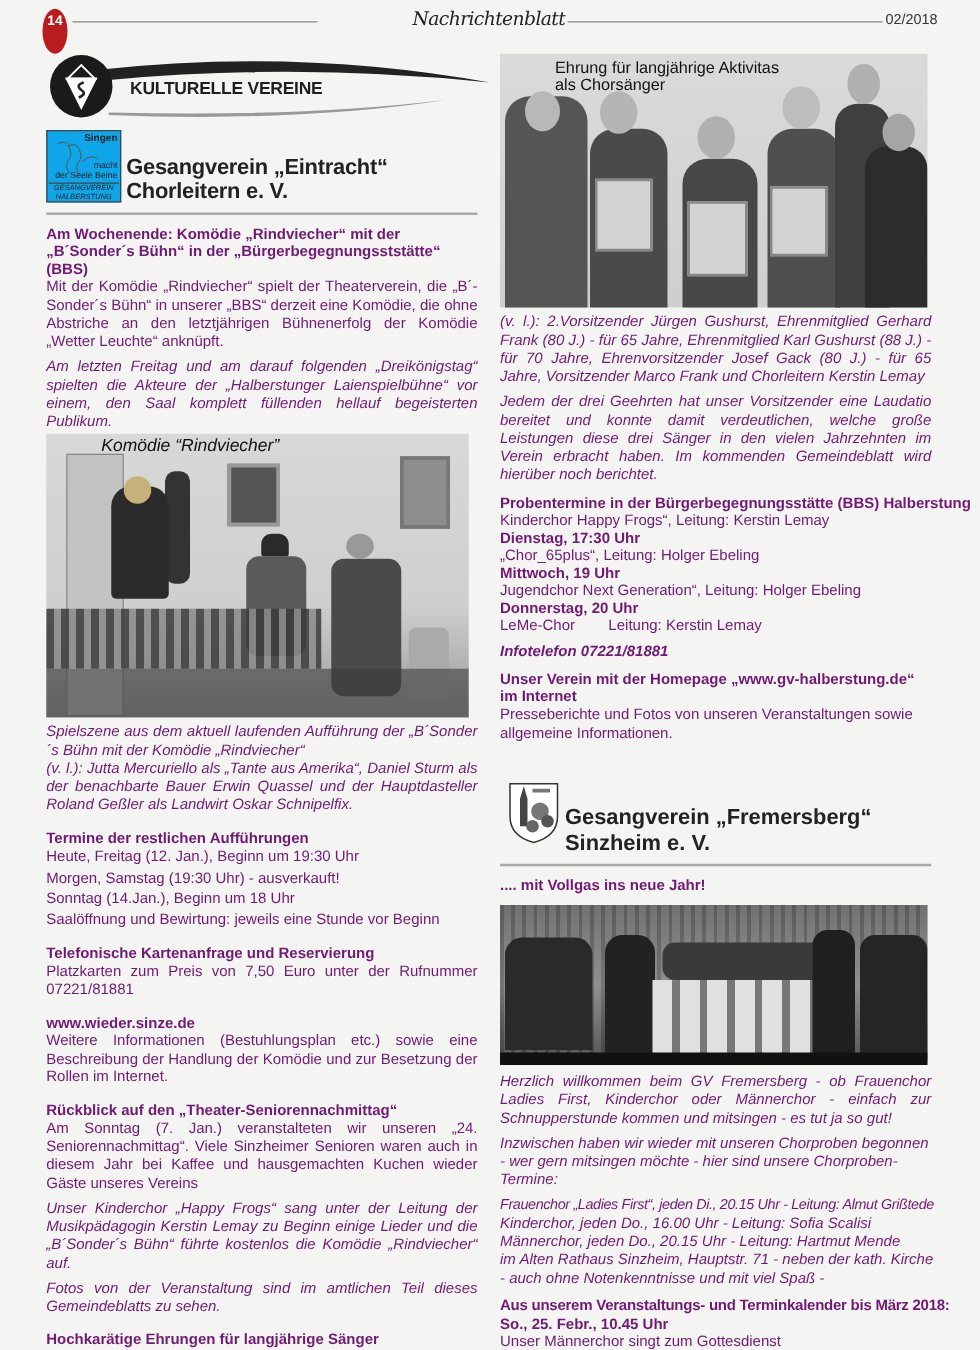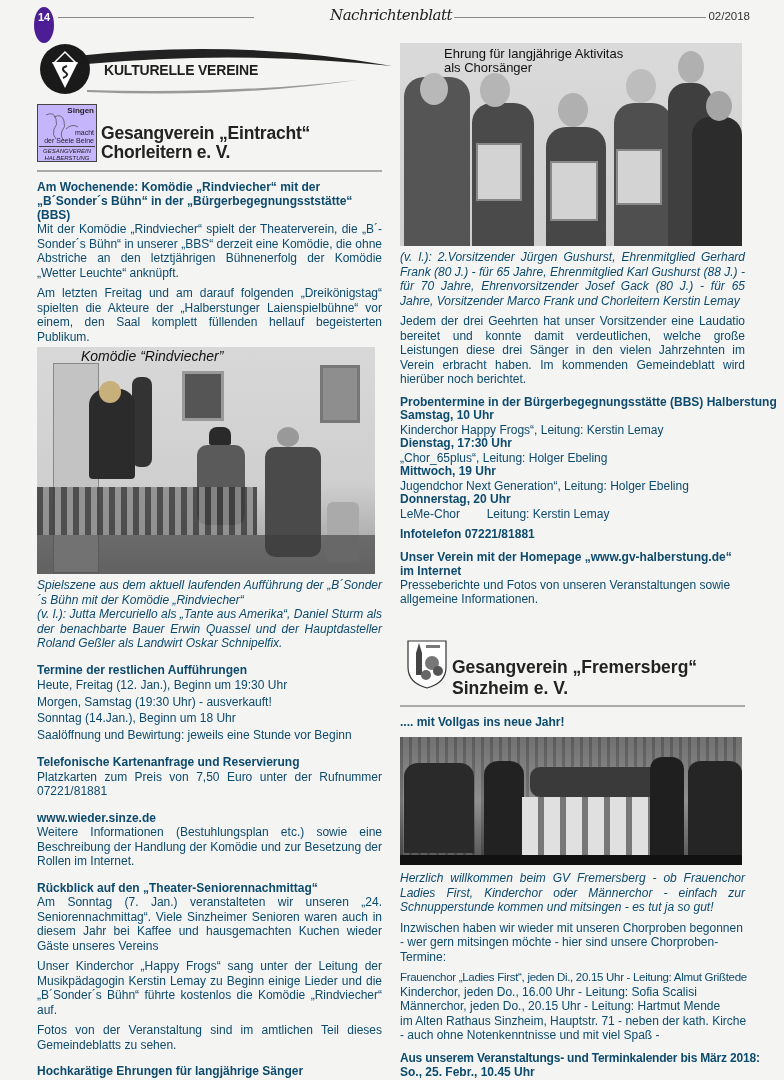--- a/index.html
+++ b/index.html
@@ -2,53 +2,53 @@
 <html><head>
 <meta charset="utf-8">
 <style>
   * { box-sizing: border-box; margin: 0; padding: 0; }
   html, body { width: 784px; height: 1080px; background: #f4f4f2; overflow: hidden; }
   body { font-family: "Liberation Sans", sans-serif; color: #1e1e1e; position: relative; }
 
   
   .hdr { position: absolute; left: 34px; top: 6px; width: 716px; height: 22px; }
   .page-num { position: absolute; left: 0; top: 1px; width: 20px; height: 36px; border-radius: 50%;
-    background: #4c1d95; color: #fff; font-weight: bold; font-size: 11px; text-align: center; line-height: 20px; }
+    background: #b91c1c; color: #fff; font-weight: bold; font-size: 11px; text-align: center; line-height: 20px; }
   .hdr-line { position: absolute; top: 11px; height: 1px; background: #888; }
   .hdr-line.l { left: 24px; width: 196px; }
   .hdr-line.r { left: 420px; width: 252px; }
   .masthead { position: absolute; left: 296px; top: 0px; font-family: "DejaVu Serif", serif; font-style: italic;
     font-size: 15px; letter-spacing: -0.5px; color: #222; }
   .issue { position: absolute; right: 0; top: 4px; font-size: 11.5px; color: #333; }
 
   
   .col-left { position: absolute; left: 37px; top: 40px; width: 345px; }
   .col-right { position: absolute; left: 400px; top: 43px; width: 345px; }
 
   .section-banner { position: relative; height: 60px; }
   .banner-circle { position: absolute; left: 3px; top: 4px; width: 50px; height: 50px; border-radius: 50%; background: #1a1a1a; }
   .banner-circle svg { position: absolute; left: 0; top: 0; }
   .banner-swoosh { position: absolute; left: 20px; top: 4px; width: 340px; height: 52px; }
   .banner-title { position: absolute; left: 67px; top: 22px; font-weight: bold; font-size: 14px; letter-spacing: -0.2px; }
 
   .club-head { position: relative; height: 54px; margin-top: 4px; }
-  .club-logo { position: absolute; left: 0; top: 0; width: 60px; height: 58px; border: 1px solid #444; background: #c4b5fd; }
+  .club-logo { position: absolute; left: 0; top: 0; width: 60px; height: 58px; border: 1px solid #444; background: #0ea5e9; }
   .club-logo .l1 { position: absolute; right: 2px; top: 1px; font-size: 8px; font-weight: bold; }
   .club-logo .l2 { position: absolute; right: 2px; top: 24px; font-size: 7px; }
   .club-logo .l3 { position: absolute; right: 2px; top: 32px; font-size: 7px; }
   .club-logo .l4 { position: absolute; left: 1px; right: 1px; top: 41px; font-size: 6px; font-style: italic; text-align: center; border-top: 1px solid #444; line-height: 7px; padding-top: 1px; }
   .club-name { position: absolute; left: 64px; top: 20px; font-weight: bold; font-size: 17.5px; line-height: 19px; color: #222; letter-spacing: -0.2px; }
 
   .rule { height: 2px; background: #a9a9a9; margin: 10px 0 8px; }
 
-  p, .t { font-size: 12px; line-height: 14.5px; color: #0c4a6e; }
+  p, .t { font-size: 12px; line-height: 14.5px; color: #701a75; }
   .j { text-align: justify; }
   .b { font-weight: bold; }
   .i { font-style: italic; }
-  .gap { margin-top: 6px; }
+  .gap { margin-top: 6px; font-style: italic; }
   .gap2 { margin-top: 12px; }
 
   .photo { position: relative; overflow: hidden; background: #bdbdbd; }
   .photo-title { position: absolute; left: 0; right: 0; font-size: 13px; color: #111; line-height: 14px; margin-left: 44px; }
 
   
   .ph-theatre { width: 338px; height: 227px; margin-top: 3px; background: linear-gradient(#d8d8d8, #cfcfcf 60%, #9a9a9a); }
   .ph-theatre .photo-title { top: 2px; font-style: italic; font-size: 14px; }
 
   
@@ -186,21 +186,20 @@
       <div>Ehrung für langjährige Aktivitas</div>
       <div>als Chorsänger</div>
     </div>
   </div>
 
   <p class="i j" style="margin-top:4px">(v. l.): 2.Vorsitzender Jürgen Gushurst, Ehrenmitglied Gerhard Frank (80 J.) - für 65 Jahre, Ehrenmitglied Karl Gushurst (88 J.) - für 70 Jahre, Ehrenvorsitzender Josef Gack (80 J.) - für 65 Jahre, Vorsitzender Marco Frank und Chorleitern Kerstin Lemay</p>
   <p class="j gap">Jedem der drei Geehrten hat unser Vorsitzender eine Laudatio bereitet und konnte damit verdeutlichen, welche große Leistungen diese drei Sänger in den vielen Jahrzehnten im Verein erbracht haben. Im kommenden Gemeindeblatt wird hierüber noch berichtet.</p>
 
   <p class="b gap2" style="margin-top:8px;white-space:nowrap">Probentermine in der Bürgerbegegnungsstätte (BBS) Halberstung</p>
   <div>
-    <p class="b" style="line-height:13.5px">Samstag, 10 Uhr</p>
     <p style="line-height:14.5px">Kinderchor Happy Frogs“, Leitung: Kerstin Lemay</p>
     <p class="b" style="line-height:13.5px">Dienstag, 17:30 Uhr</p>
     <p style="line-height:14.5px">„Chor_65plus“, Leitung: Holger Ebeling</p>
     <p class="b" style="line-height:13.5px">Mittwoch, 19 Uhr</p>
     <p style="line-height:14.5px">Jugendchor Next Generation“, Leitung: Holger Ebeling</p>
     <p class="b" style="line-height:13.5px">Donnerstag, 20 Uhr</p>
     <p style="line-height:14.5px;white-space:pre">LeMe-Chor        Leitung: Kerstin Lemay</p>
   </div>
   <p class="b gap">Infotelefon 07221/81881</p>
 

